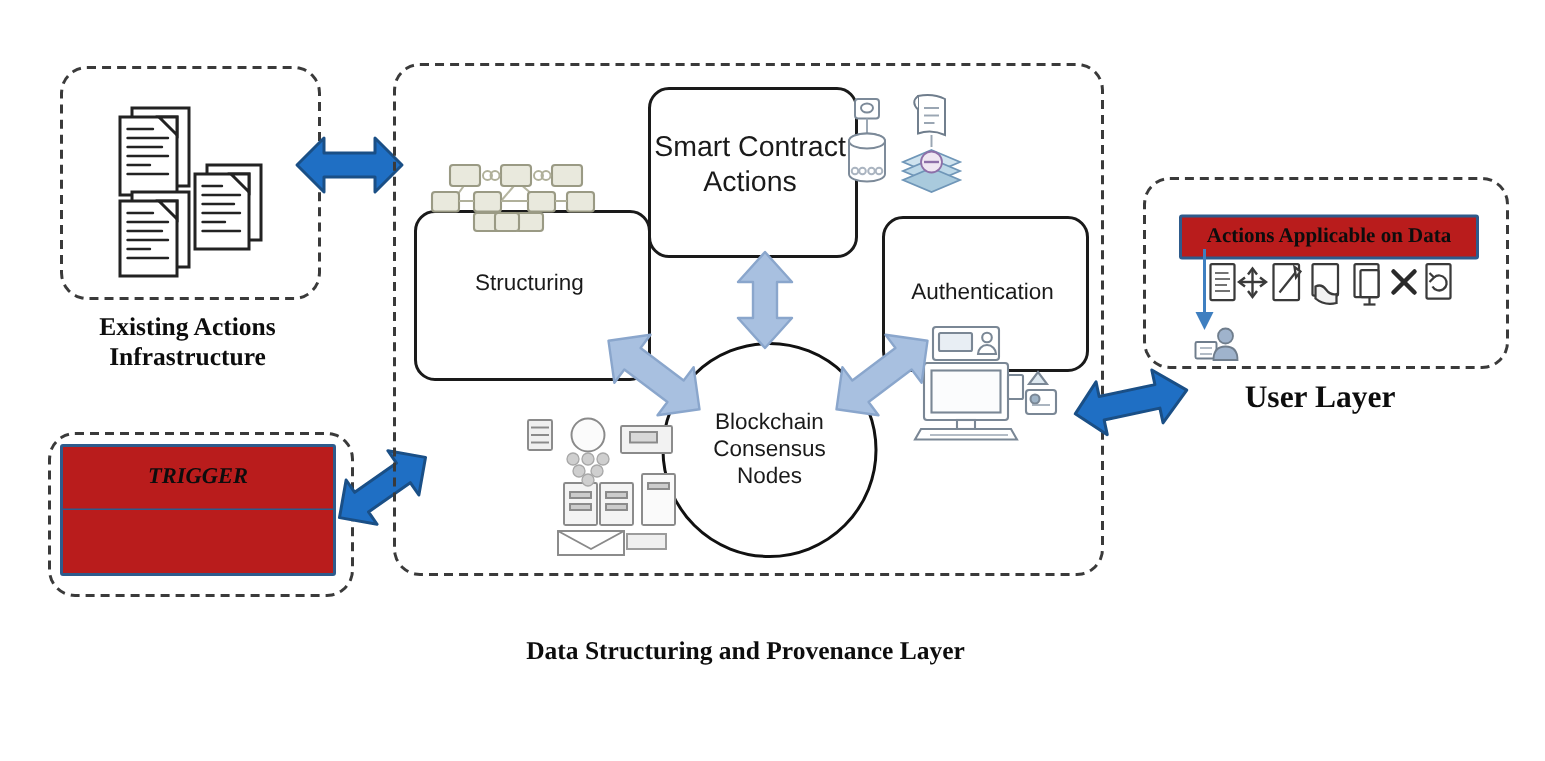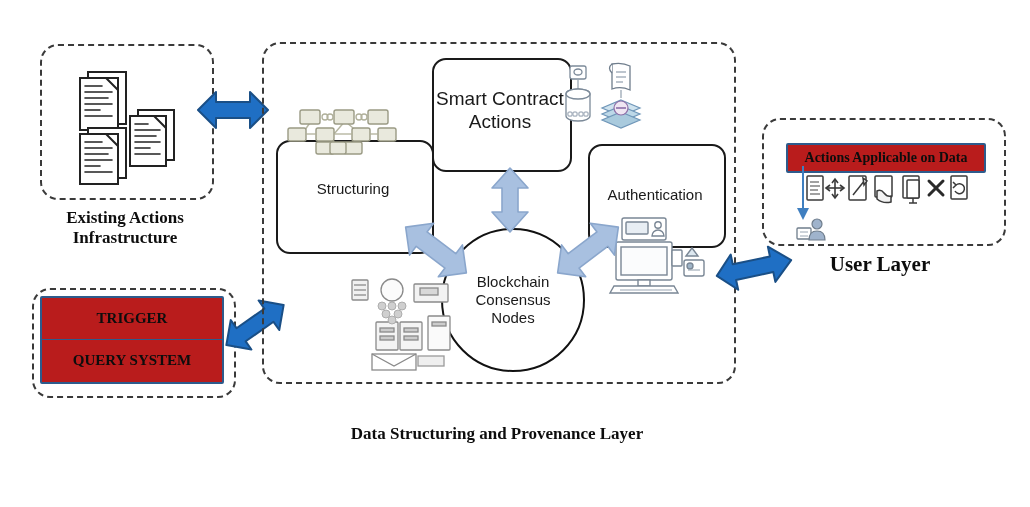--- a/index.html
+++ b/index.html
@@ -73,26 +73,23 @@
   </div>
 
   <div class="abs no-sel" style="left:196px;top:86px;width:74px;height:48px;">
     <svg width="74" height="48" viewBox="0 0 74 48">
       <polygon points="2,24 20,6 20,16 54,16 54,6 72,24 54,42 54,32 20,32 20,42" fill="#1f6fc4" stroke="#1a4f86" stroke-width="2" stroke-linejoin="round"></polygon>
     </svg>
   </div>
 
   <div class="abs dashed-box" style="left:32px;top:288px;width:200px;height:106px;"></div>
 
-  <div class="abs nav-box" style="left:40px;top:296px;width:180px;height:84px;">
+  <div class="abs nav-box" style="left:40px;top:296px;width:180px;height:84px;font-style:italic;">
     <div class="lbl-serif" style="height:41px;line-height:41px;font-size:15px;border-bottom:1.6px solid #2e5b8c;">
       <span>TRIGGER</span>
-    </div>
-    <div class="lbl-serif" style="height:41px;line-height:41px;font-size:15px;">
-      <span>QUERY SYSTEM</span>
     </div>
   </div>
 
 
   <div class="abs no-sel" style="left:218px;top:292px;width:74px;height:66px;">
     <svg width="74" height="66" viewBox="0 0 74 66">
       <g transform="rotate(-35 37 33)">
         <polygon points="2,33 20,15 20,25 54,25 54,15 72,33 54,51 54,41 20,41 20,51" fill="#1f6fc4" stroke="#1a4f86" stroke-width="2" stroke-linejoin="round"></polygon>
       </g>
     </svg>

